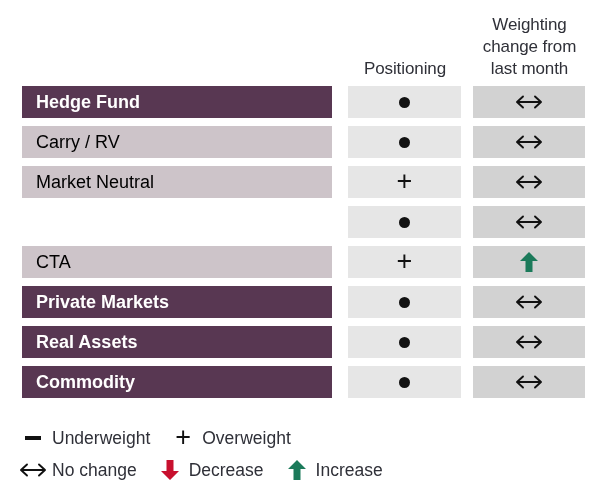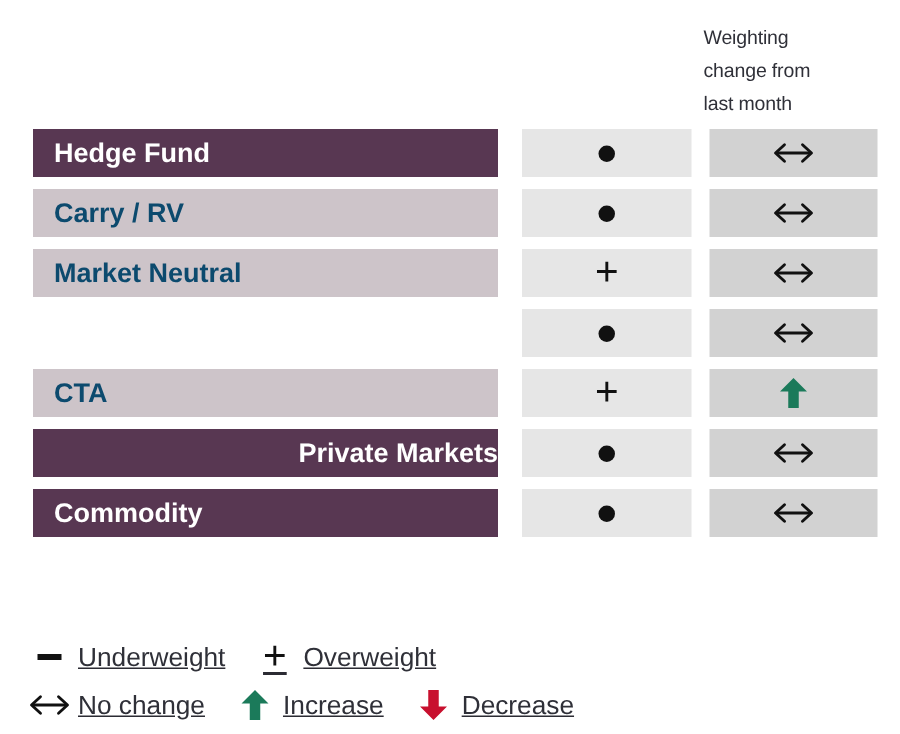--- a/index.html
+++ b/index.html
@@ -26,21 +26,22 @@
   
   .header-row {
     position: absolute;
     left: 0; top: 0;
     width: 600px;
     height: 82px;
   }
   .col-head {
     position: absolute;
     bottom: 2px;
-    font-size: 13px;
+    text-align: center;
+    font-size: 17px;
     line-height: 22px;
     color: #2f3038;
     letter-spacing: -0.1px;
   }
   .col-head.positioning {
     left: 344px;
     width: 122px;
   }
   .col-head.weighting {
     left: 469px;
@@ -74,22 +75,22 @@
     white-space: nowrap;
     overflow: hidden;
   }
   .row-label.major {
     background: #583752;
     color: #ffffff;
     font-weight: bold;
   }
   .row-label.sub {
     background: #cdc4c9;
-    color: #0c4a6e;
-    font-weight: bold;
+    color: #000000;
+    font-weight: normal;
   }
 
   .cell {
     position: absolute;
     top: 0;
     height: 32px;
     display: flex;
     align-items: center;
     justify-content: center;
   }
@@ -140,21 +141,20 @@
   .legend-line {
     display: flex;
     align-items: center;
     height: 32px;
     white-space: nowrap;
   }
   .legend-item {
     display: flex;
     align-items: flex-end;
     margin-right: 22px;
-    text-decoration: underline;
   }
   .legend-item:last-child { margin-right: 0; }
   .legend-glyph {
     display: flex;
     align-items: center;
     justify-content: center;
     margin-right: 8px;
     width: 22px;
     height: 22px;
   }
@@ -163,20 +163,21 @@
     color: #2f3038;
     line-height: 22px;
   }
 </style>
 </head>
 <body>
 
 <div id="matrix-panel">
 
   <div class="header-row">
+    <div class="col-head positioning">Positioning</div>
     <div class="col-head weighting">
       <div>Weighting</div>
       <div>change from</div>
       <div>last month</div>
     </div>
   </div>
 
   <div class="rows" id="rows-container">
       <div class="row">
         <div class="row-label major" style="background: rgb(88, 55, 82);">Hedge Fund</div>
@@ -252,21 +253,38 @@
         </div>
         <div class="cell weighting" style="background: rgb(210, 210, 210);">
           <span class="sym sym-up">
             <svg width="20" height="22" viewBox="0 0 20 22">
               <path d="M10 1 L19 10 L13.5 10 L13.5 21 L6.5 21 L6.5 10 L1 10 Z" fill="#1b7a5a"></path>
             </svg>
           </span>
         </div>
       </div>
       <div class="row">
-        <div class="row-label major" style="background: rgb(88, 55, 82); text-align: right;">Private Markets</div>
+        <div class="row-label major" style="background: rgb(88, 55, 82);">Private Markets</div>
+        <div class="cell positioning" style="background: rgb(230, 230, 230);">
+          <span class="sym sym-neutral" style="background: rgb(17, 17, 17);"></span>
+        </div>
+        <div class="cell weighting" style="background: rgb(210, 210, 210);">
+          <span class="sym sym-nochange">
+            <svg width="30" height="18" viewBox="0 0 30 18">
+              <g stroke="#111111" stroke-width="1.9" fill="none" stroke-linecap="round" stroke-linejoin="round">
+                <line x1="4" y1="9" x2="26" y2="9"></line>
+                <polyline points="9,3.5 3,9 9,14.5"></polyline>
+                <polyline points="21,3.5 27,9 21,14.5"></polyline>
+              </g>
+            </svg>
+          </span>
+        </div>
+      </div>
+      <div class="row">
+        <div class="row-label major" style="background: rgb(88, 55, 82);">Real Assets</div>
         <div class="cell positioning" style="background: rgb(230, 230, 230);">
           <span class="sym sym-neutral" style="background: rgb(17, 17, 17);"></span>
         </div>
         <div class="cell weighting" style="background: rgb(210, 210, 210);">
           <span class="sym sym-nochange">
             <svg width="30" height="18" viewBox="0 0 30 18">
               <g stroke="#111111" stroke-width="1.9" fill="none" stroke-linecap="round" stroke-linejoin="round">
                 <line x1="4" y1="9" x2="26" y2="9"></line>
                 <polyline points="9,3.5 3,9 9,14.5"></polyline>
                 <polyline points="21,3.5 27,9 21,14.5"></polyline>
@@ -319,34 +337,34 @@
                   <polyline points="9,3.5 3,9 9,14.5"></polyline>
                   <polyline points="21,3.5 27,9 21,14.5"></polyline>
                 </g>
               </svg>
             </span>
           </span>
           <span class="legend-text">No change</span>
         </div>
         <div class="legend-item">
           <span class="legend-glyph">
+            <span class="sym sym-down">
+              <svg width="20" height="22" viewBox="0 0 20 22">
+                <path d="M10 21 L1 12 L6.5 12 L6.5 1 L13.5 1 L13.5 12 L19 12 Z" fill="#c8102e"></path>
+              </svg>
+            </span>
+          </span>
+          <span class="legend-text">Decrease</span>
+        </div>
+        <div class="legend-item">
+          <span class="legend-glyph">
             <span class="sym sym-up">
               <svg width="20" height="22" viewBox="0 0 20 22">
                 <path d="M10 1 L19 10 L13.5 10 L13.5 21 L6.5 21 L6.5 10 L1 10 Z" fill="#1b7a5a"></path>
               </svg>
             </span>
           </span>
           <span class="legend-text">Increase</span>
         </div>
-        <div class="legend-item">
-          <span class="legend-glyph">
-            <span class="sym sym-down">
-              <svg width="20" height="22" viewBox="0 0 20 22">
-                <path d="M10 21 L1 12 L6.5 12 L6.5 1 L13.5 1 L13.5 12 L19 12 Z" fill="#c8102e"></path>
-              </svg>
-            </span>
-          </span>
-          <span class="legend-text">Decrease</span>
-        </div>
       </div>
   </div>
 
 </div>
 
 </body></html>

